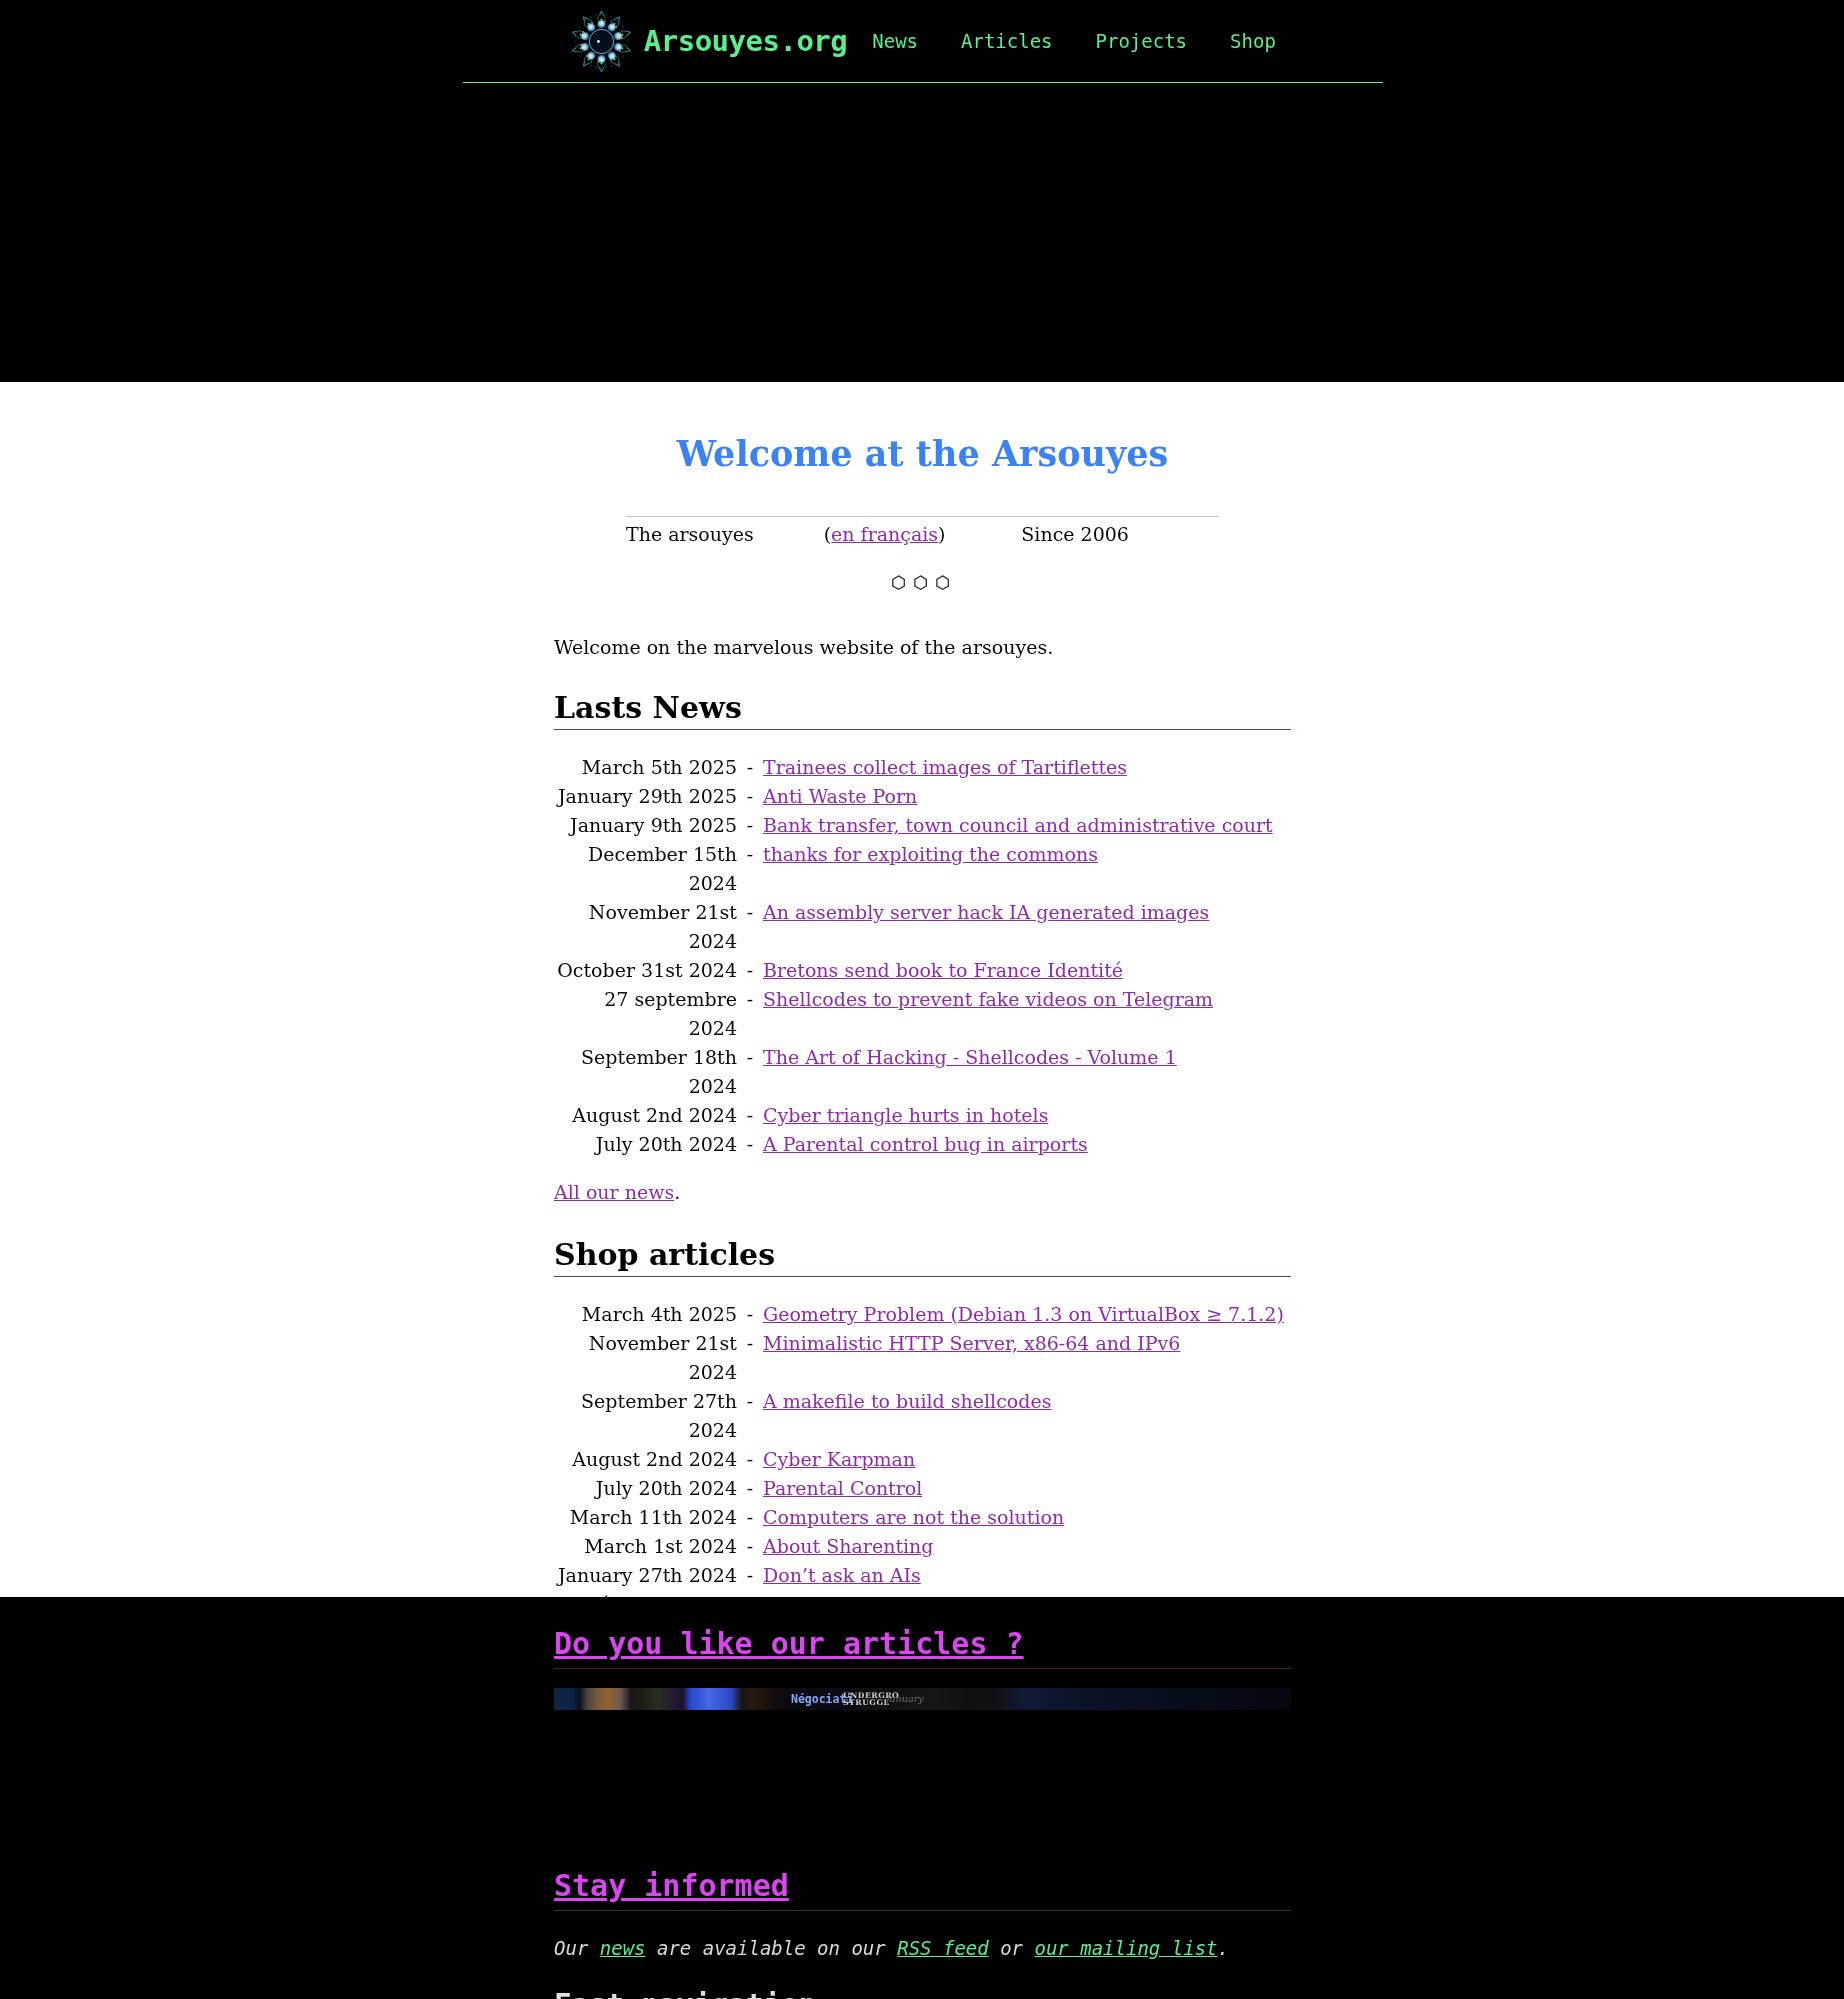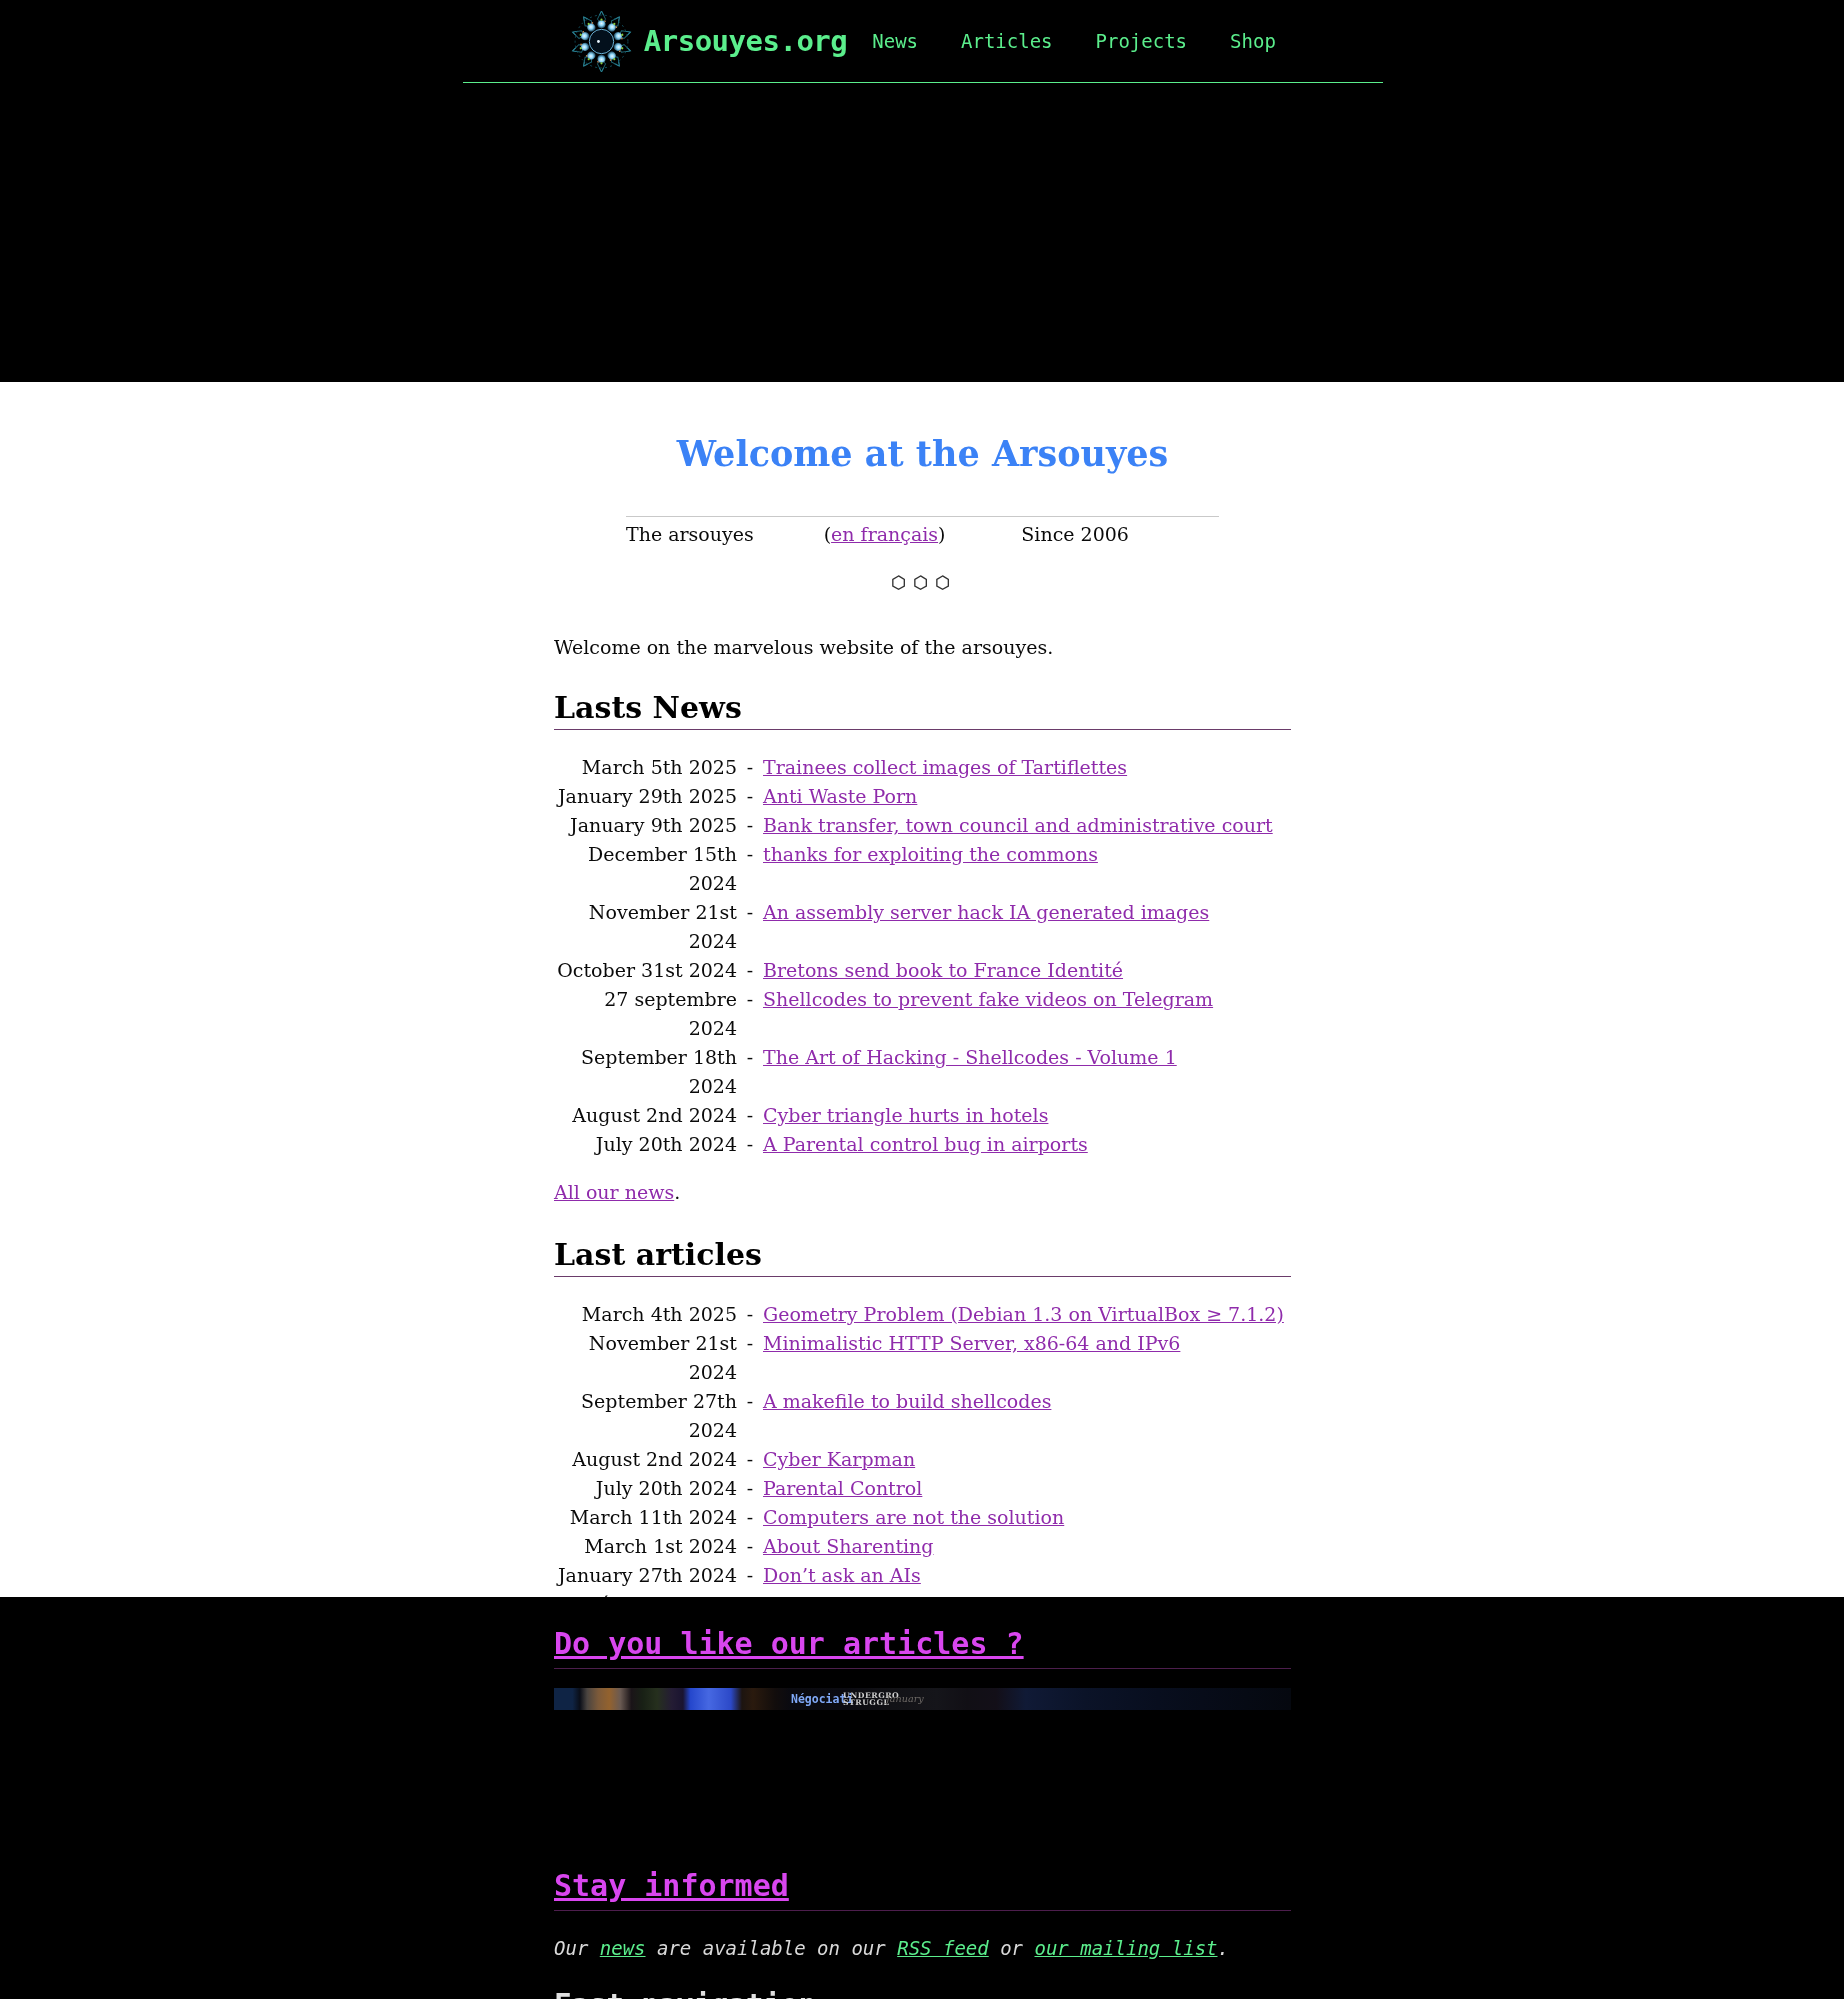--- a/index.html
+++ b/index.html
@@ -245,21 +245,21 @@
         </div>
 
         <div class="item-row">
           <span class="item-date">July 20th 2024</span>
           <span class="item-dash">-</span>
           <a href="#" class="plink">A Parental control bug in airports</a>
         </div>
       </div>
     <p class="all-line"><a href="#" class="plink">All our news</a><span>.</span></p>
 
-    <h2 class="section-h second">Last articles</h2>
+    <h2 class="section-h second">Shop articles</h2>
     <div class="item-list">
 
         <div class="item-row">
           <span class="item-date">March 4th 2025</span>
           <span class="item-dash">-</span>
           <a href="#" class="plink">Geometry Problem (Debian 1.3 on VirtualBox ≥ 7.1.2)</a>
         </div>
 
         <div class="item-row">
           <span class="item-date">November 21st 2024</span>

